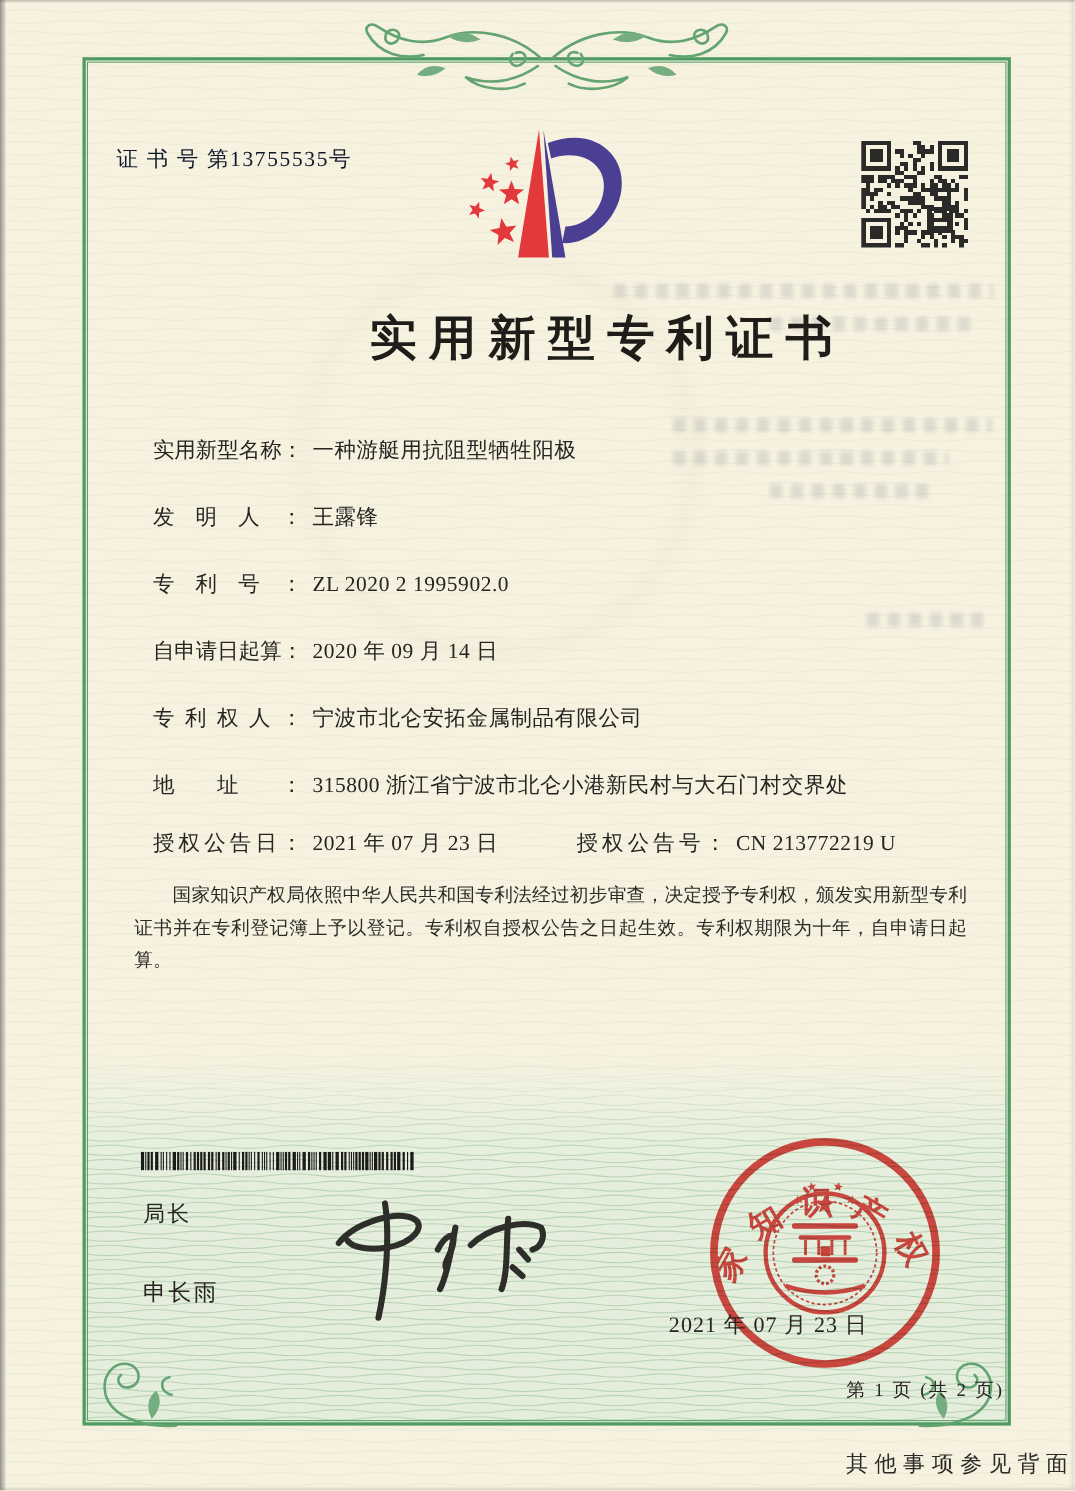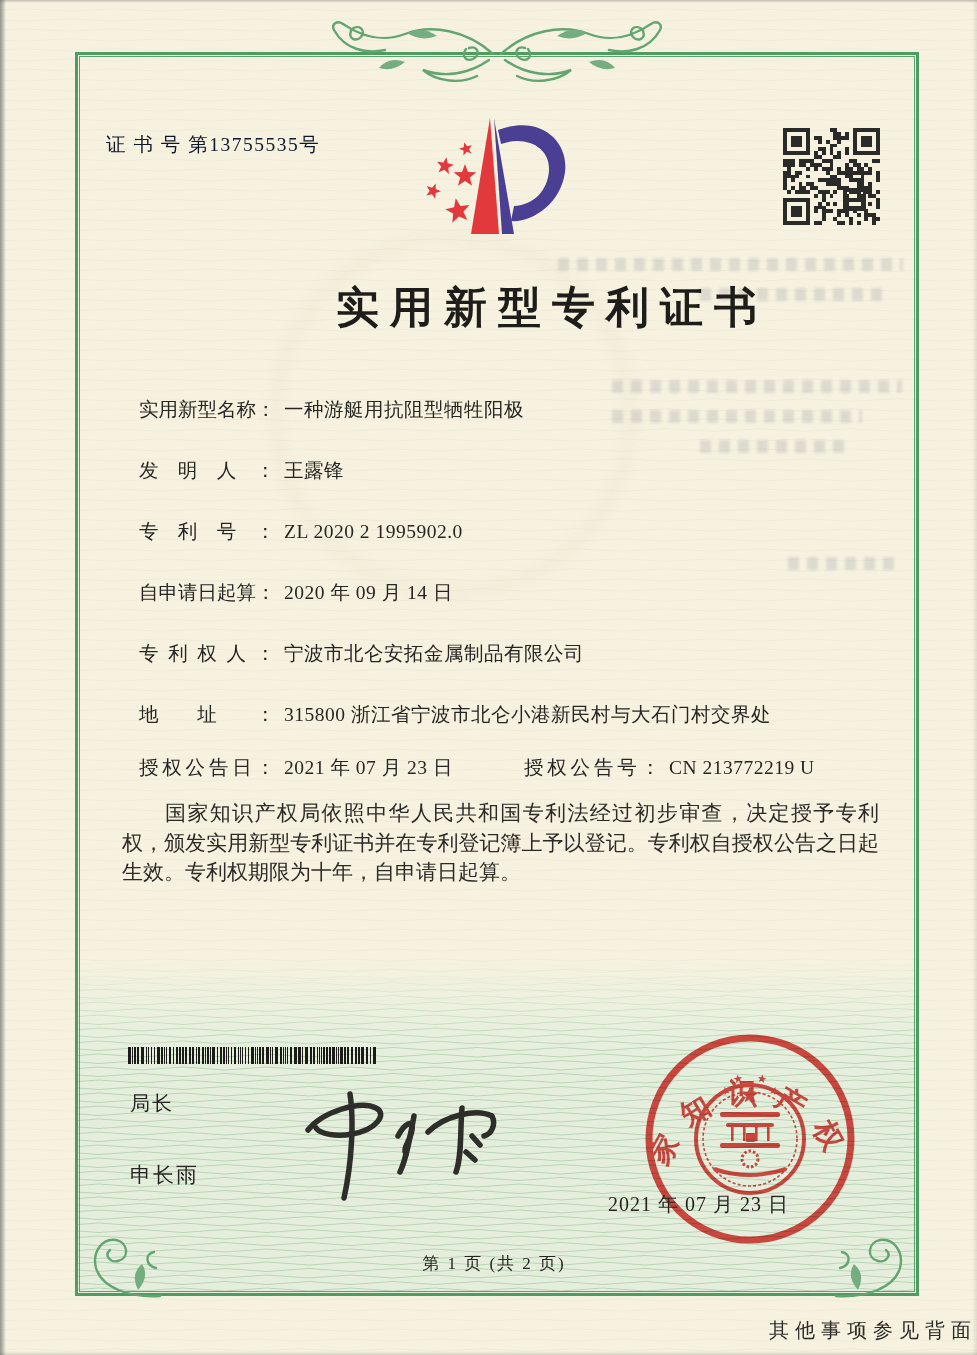--- a/index.html
+++ b/index.html
@@ -47,33 +47,33 @@
     letter-spacing:11px;z-index:6;color:#1e1d1a;}
 
   
   .fields{left:122px;top:399px;width:780px;z-index:6;font-size:19.5px;margin-left:17px;}
   .field-row{height:21px;line-height:21px;margin-bottom:40px;white-space:nowrap;}
   .flabel{display:inline-block;width:136px;text-align:justify;text-align-last:justify;vertical-align:top;}
   .fvalue{display:inline-block;padding-left:9px;vertical-align:top;letter-spacing:.5px;}
   .grant{margin-top:-8px;}
   .grant .fvalue.first{width:240px;}
 
-  .paras{left:122px;top:799px;width:757px;z-index:6;font-size:21px;line-height:29.5px;
+  .paras{left:122px;top:799px;width:757px;z-index:6;font-size:17px;line-height:29.5px;
     text-align:justify;color:#2b2a26;}
   .paras p{margin:0;text-indent:2.05em;}
 
   .barcode-wrap{left:128px;top:1047px;z-index:6;}
   .director-label{left:130px;top:1090px;font-size:20px;letter-spacing:2px;z-index:6;}
   .director-name{left:130px;top:1161px;font-size:21px;letter-spacing:2px;z-index:6;}
   #signature{left:280px;top:1072px;z-index:7;}
 
   #seal{left:620px;top:1009px;z-index:8;mix-blend-mode:multiply;opacity:.92;}
   .seal-date{left:608px;top:1191px;font-size:20px;letter-spacing:1px;z-index:9;color:#272521;}
 
-  .page-info{left:75px;top:1252px;width:838px;text-align:center;font-size:17px;letter-spacing:2px;z-index:6;}
+  .page-info{left:75px;top:1252px;width:838px;text-align:right;font-size:17px;letter-spacing:2px;z-index:6;}
   .back-note{left:0;top:1317px;width:977px;text-align:right;font-size:20px;letter-spacing:6px;z-index:6;color:#2b2a26;}
 </style>
 </head>
 <body>
 
 <div class="abs edge-left"></div>
 <div class="abs edge-top"></div>
 <div class="abs edge-bottom"></div>
 <div class="abs edge-right"></div>
 <div class="abs watermark-ring"></div>

